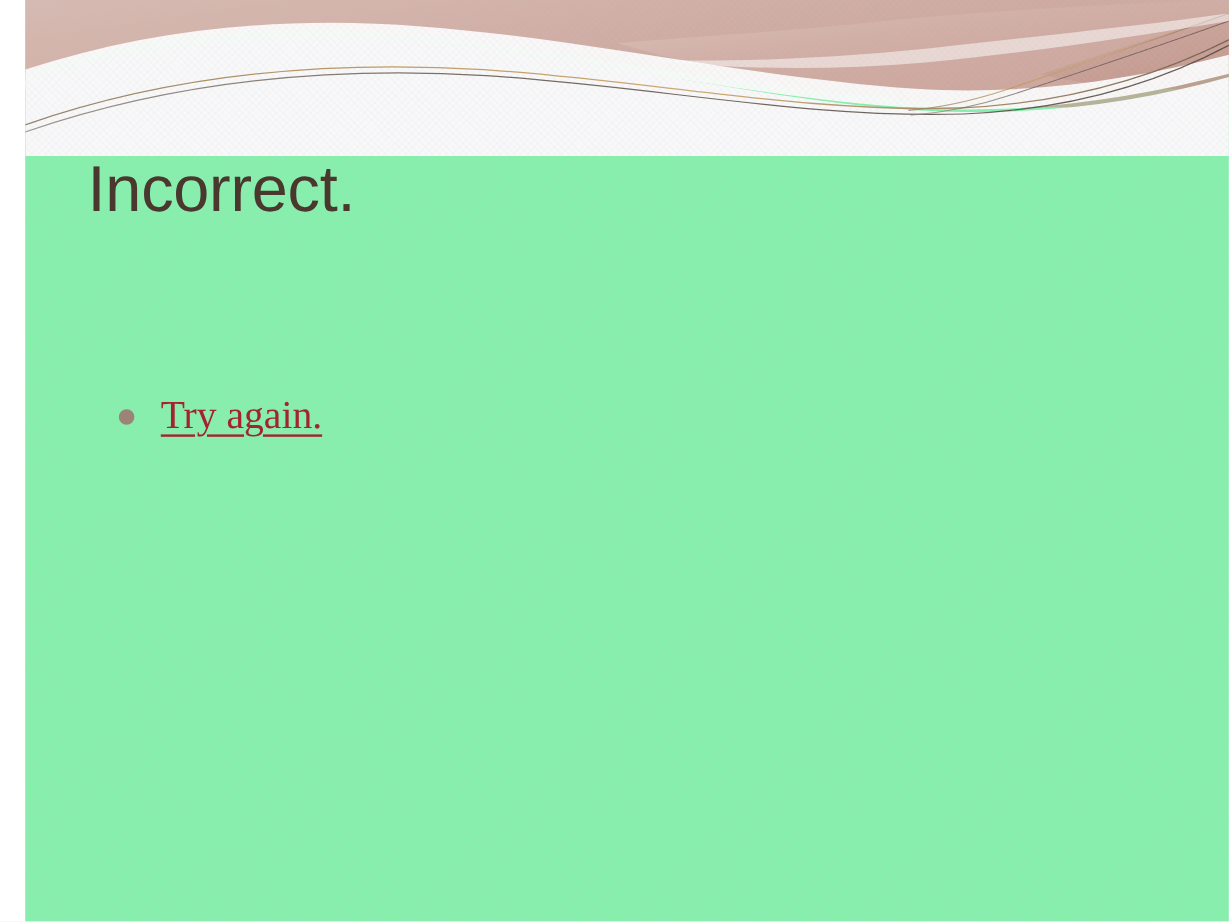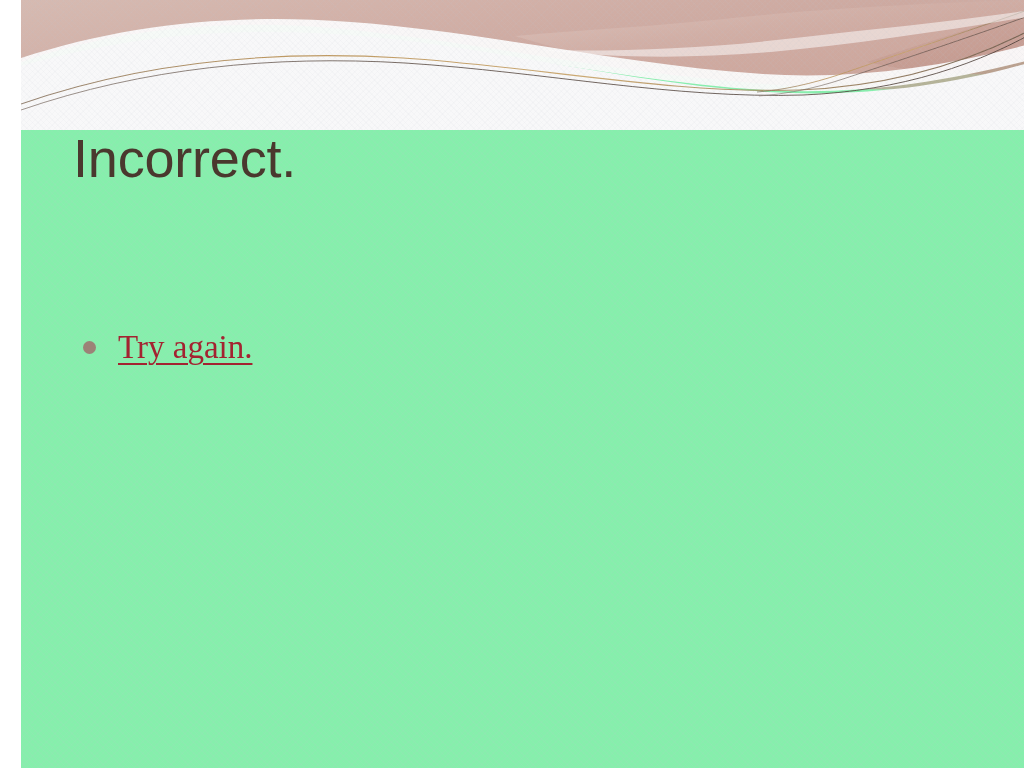--- a/index.html
+++ b/index.html
@@ -54,21 +54,21 @@
     font-weight: 400;
     font-size: 54px;
     line-height: 64px;
     letter-spacing: -0.2px;
     color: #4a382e;
     white-space: pre;
   }
 
   #body-block {
     position: absolute;
-    left: 52px;
+    left: 68px;
     top: 326px;
     width: 900px;
     z-index: 4;
   }
   .bullet-row {
     display: flex;
     align-items: flex-start;
     margin: 0 0 14px 0;
   }
   .bullet-marker {

